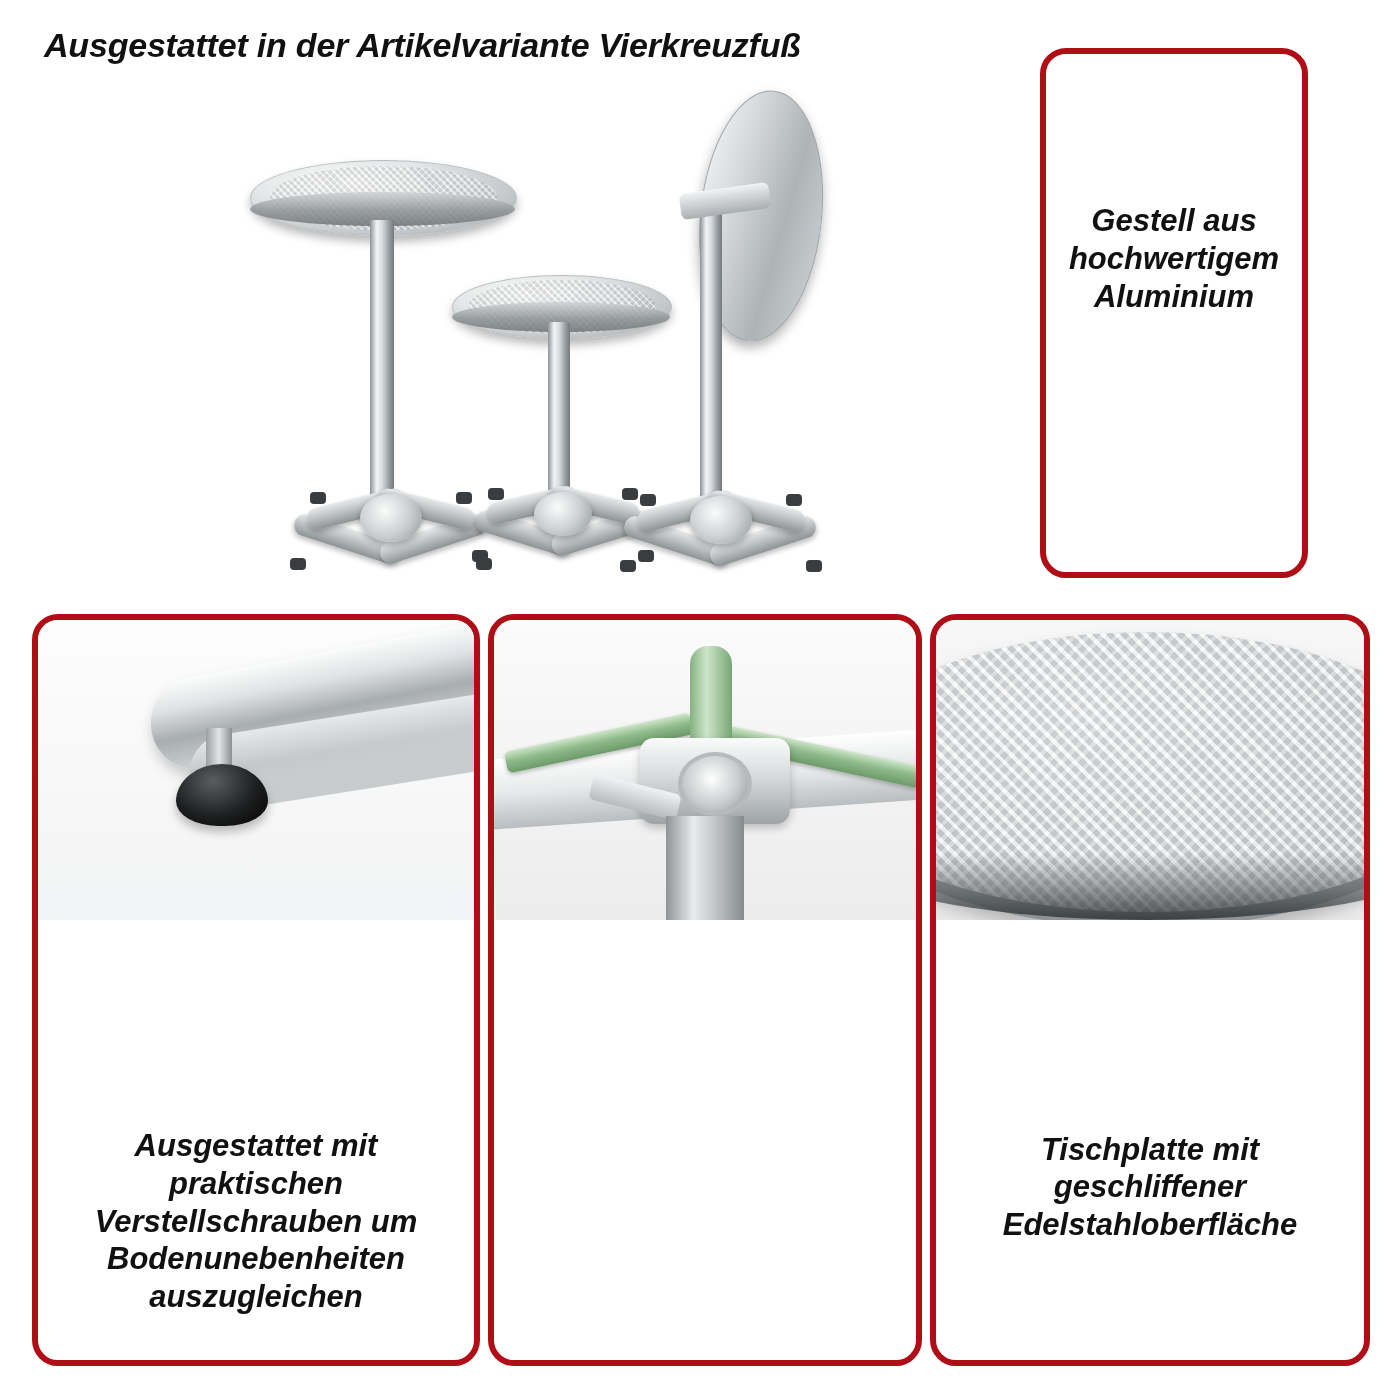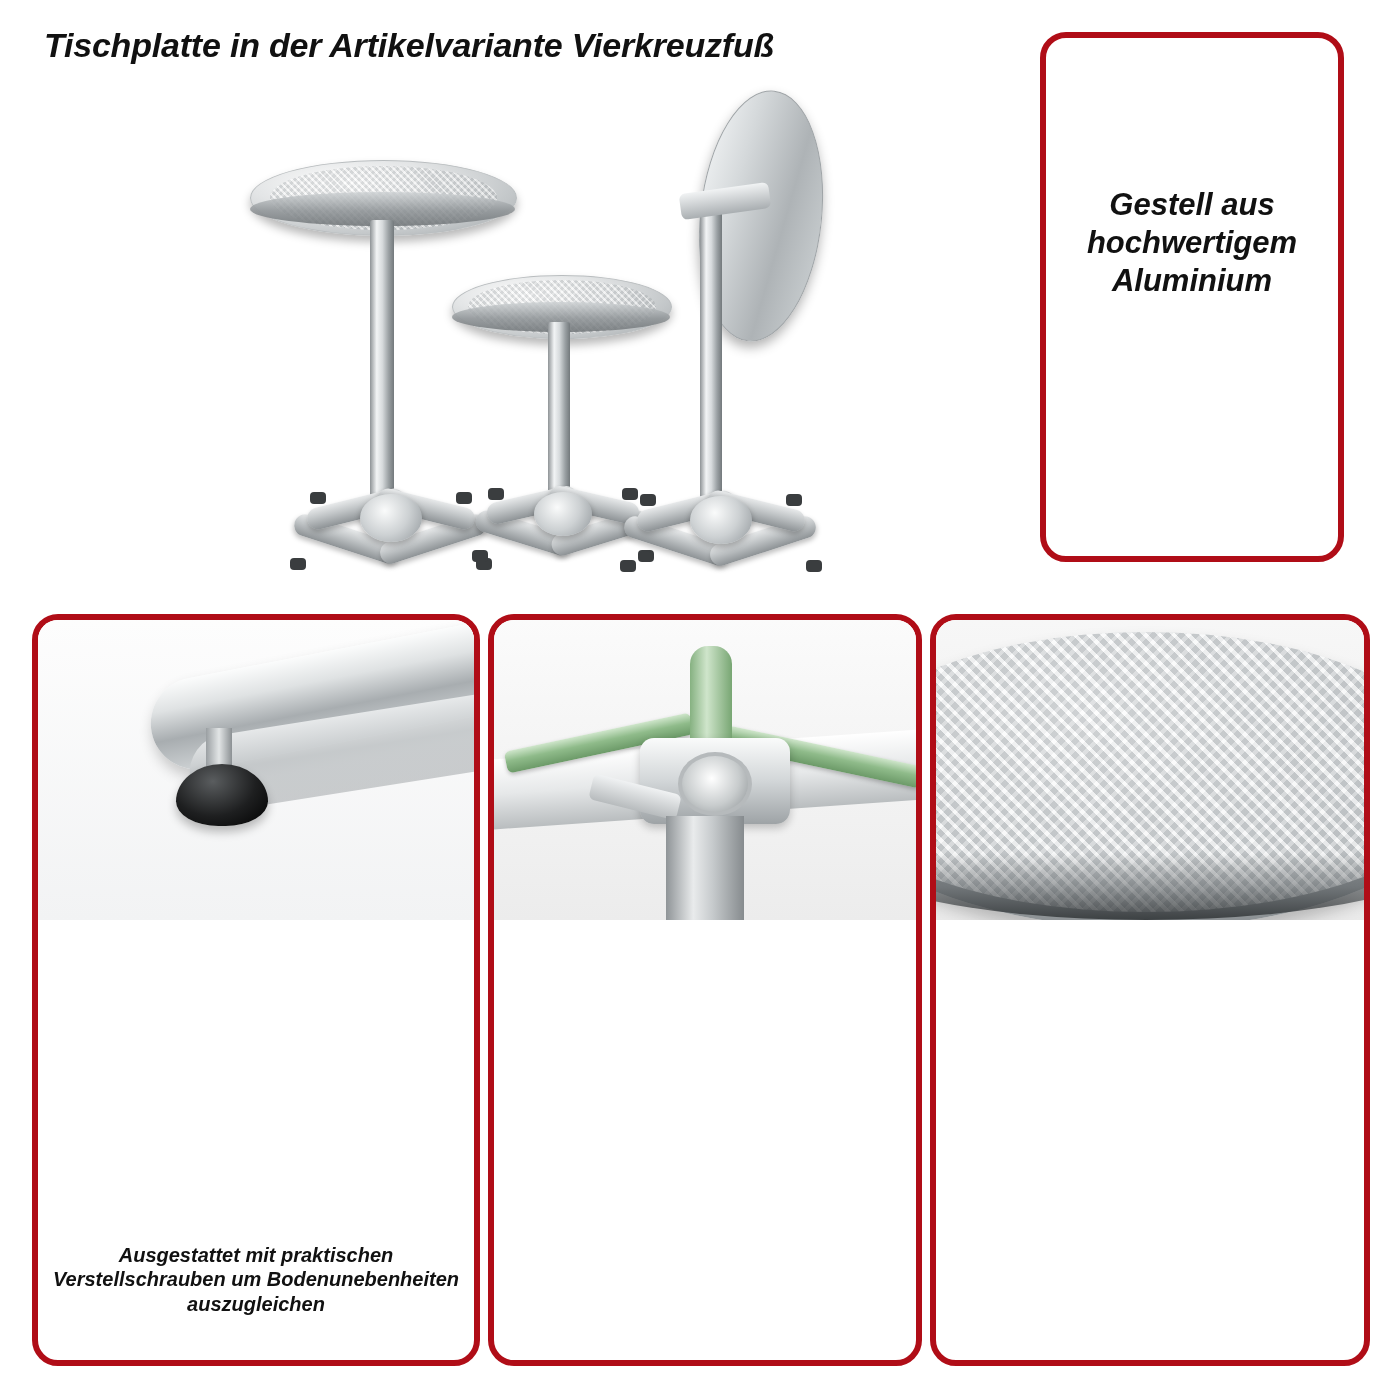--- a/index.html
+++ b/index.html
@@ -45,39 +45,39 @@
     text-align: center;
     font-style: italic;
     font-weight: bold;
     color: #111111;
     line-height: 1.22;
   }
 
   
   #box-aluminium {
     left: 1040px;
-    top: 32px;
-    width: 304px;
+    top: 48px;
+    width: 268px;
     height: 530px;
   }
   #box-aluminium .caption {
     top: 148px;
     font-size: 31px;
   }
 
   
   #box-screws {
     left: 32px;
     top: 614px;
     width: 448px;
     height: 752px;
   }
   #box-screws .caption {
     bottom: 44px;
-    font-size: 20px;
+    font-size: 31px;
   }
 
   #box-folding {
     left: 488px;
     top: 614px;
     width: 434px;
     height: 752px;
   }
   #box-folding .caption {
     bottom: 160px;
@@ -298,21 +298,21 @@
     left: -110px; top: 150px;
     width: 640px; height: 150px;
     border-radius: 0 0 50% 50%;
     background: linear-gradient(180deg, rgba(0,0,0,0) 55%, rgba(90,95,98,0.55) 78%, rgba(40,44,46,0.8) 100%);
     pointer-events: none;
   }
 </style>
 </head>
 <body>
 
-<div class="headline">Tischplatte in der Artikelvariante Vierkreuzfuß</div>
+<div class="headline">Ausgestattet in der Artikelvariante Vierkreuzfuß</div>
 
 <div class="photo" id="photo-tables">
 
   <div class="tbl">
     <div class="top-disc" style="left:50px; top:90px; width:265px; height:74px;"></div>
     <div class="disc-edge" style="left:50px; top:122px; width:265px; height:34px; opacity:.85;"></div>
     <div class="column" style="left:170px; top:150px; width:24px; height:310px;"></div>
     <div class="foot" style="left:90px; top:400px; width:200px; height:110px;">
       <div class="arm" style="left:2px; top:58px; width:110px; transform:rotate(18deg);"></div>
       <div class="arm" style="left:88px; top:58px; width:110px; transform:rotate(-18deg);"></div>
@@ -386,13 +386,14 @@
     <div class="lever"></div>
     <div class="fold-tube"></div>
   </div>
 </div>
 
 <div class="frame" id="box-surface">
   <div class="photo" id="photo-surface">
     <div class="big-top"></div>
     <div class="big-top-rim"></div>
   </div>
+  <div class="caption">Tischplatte mit geschliffener Edelstahloberfläche</div>
 </div>
 
 </body></html>

